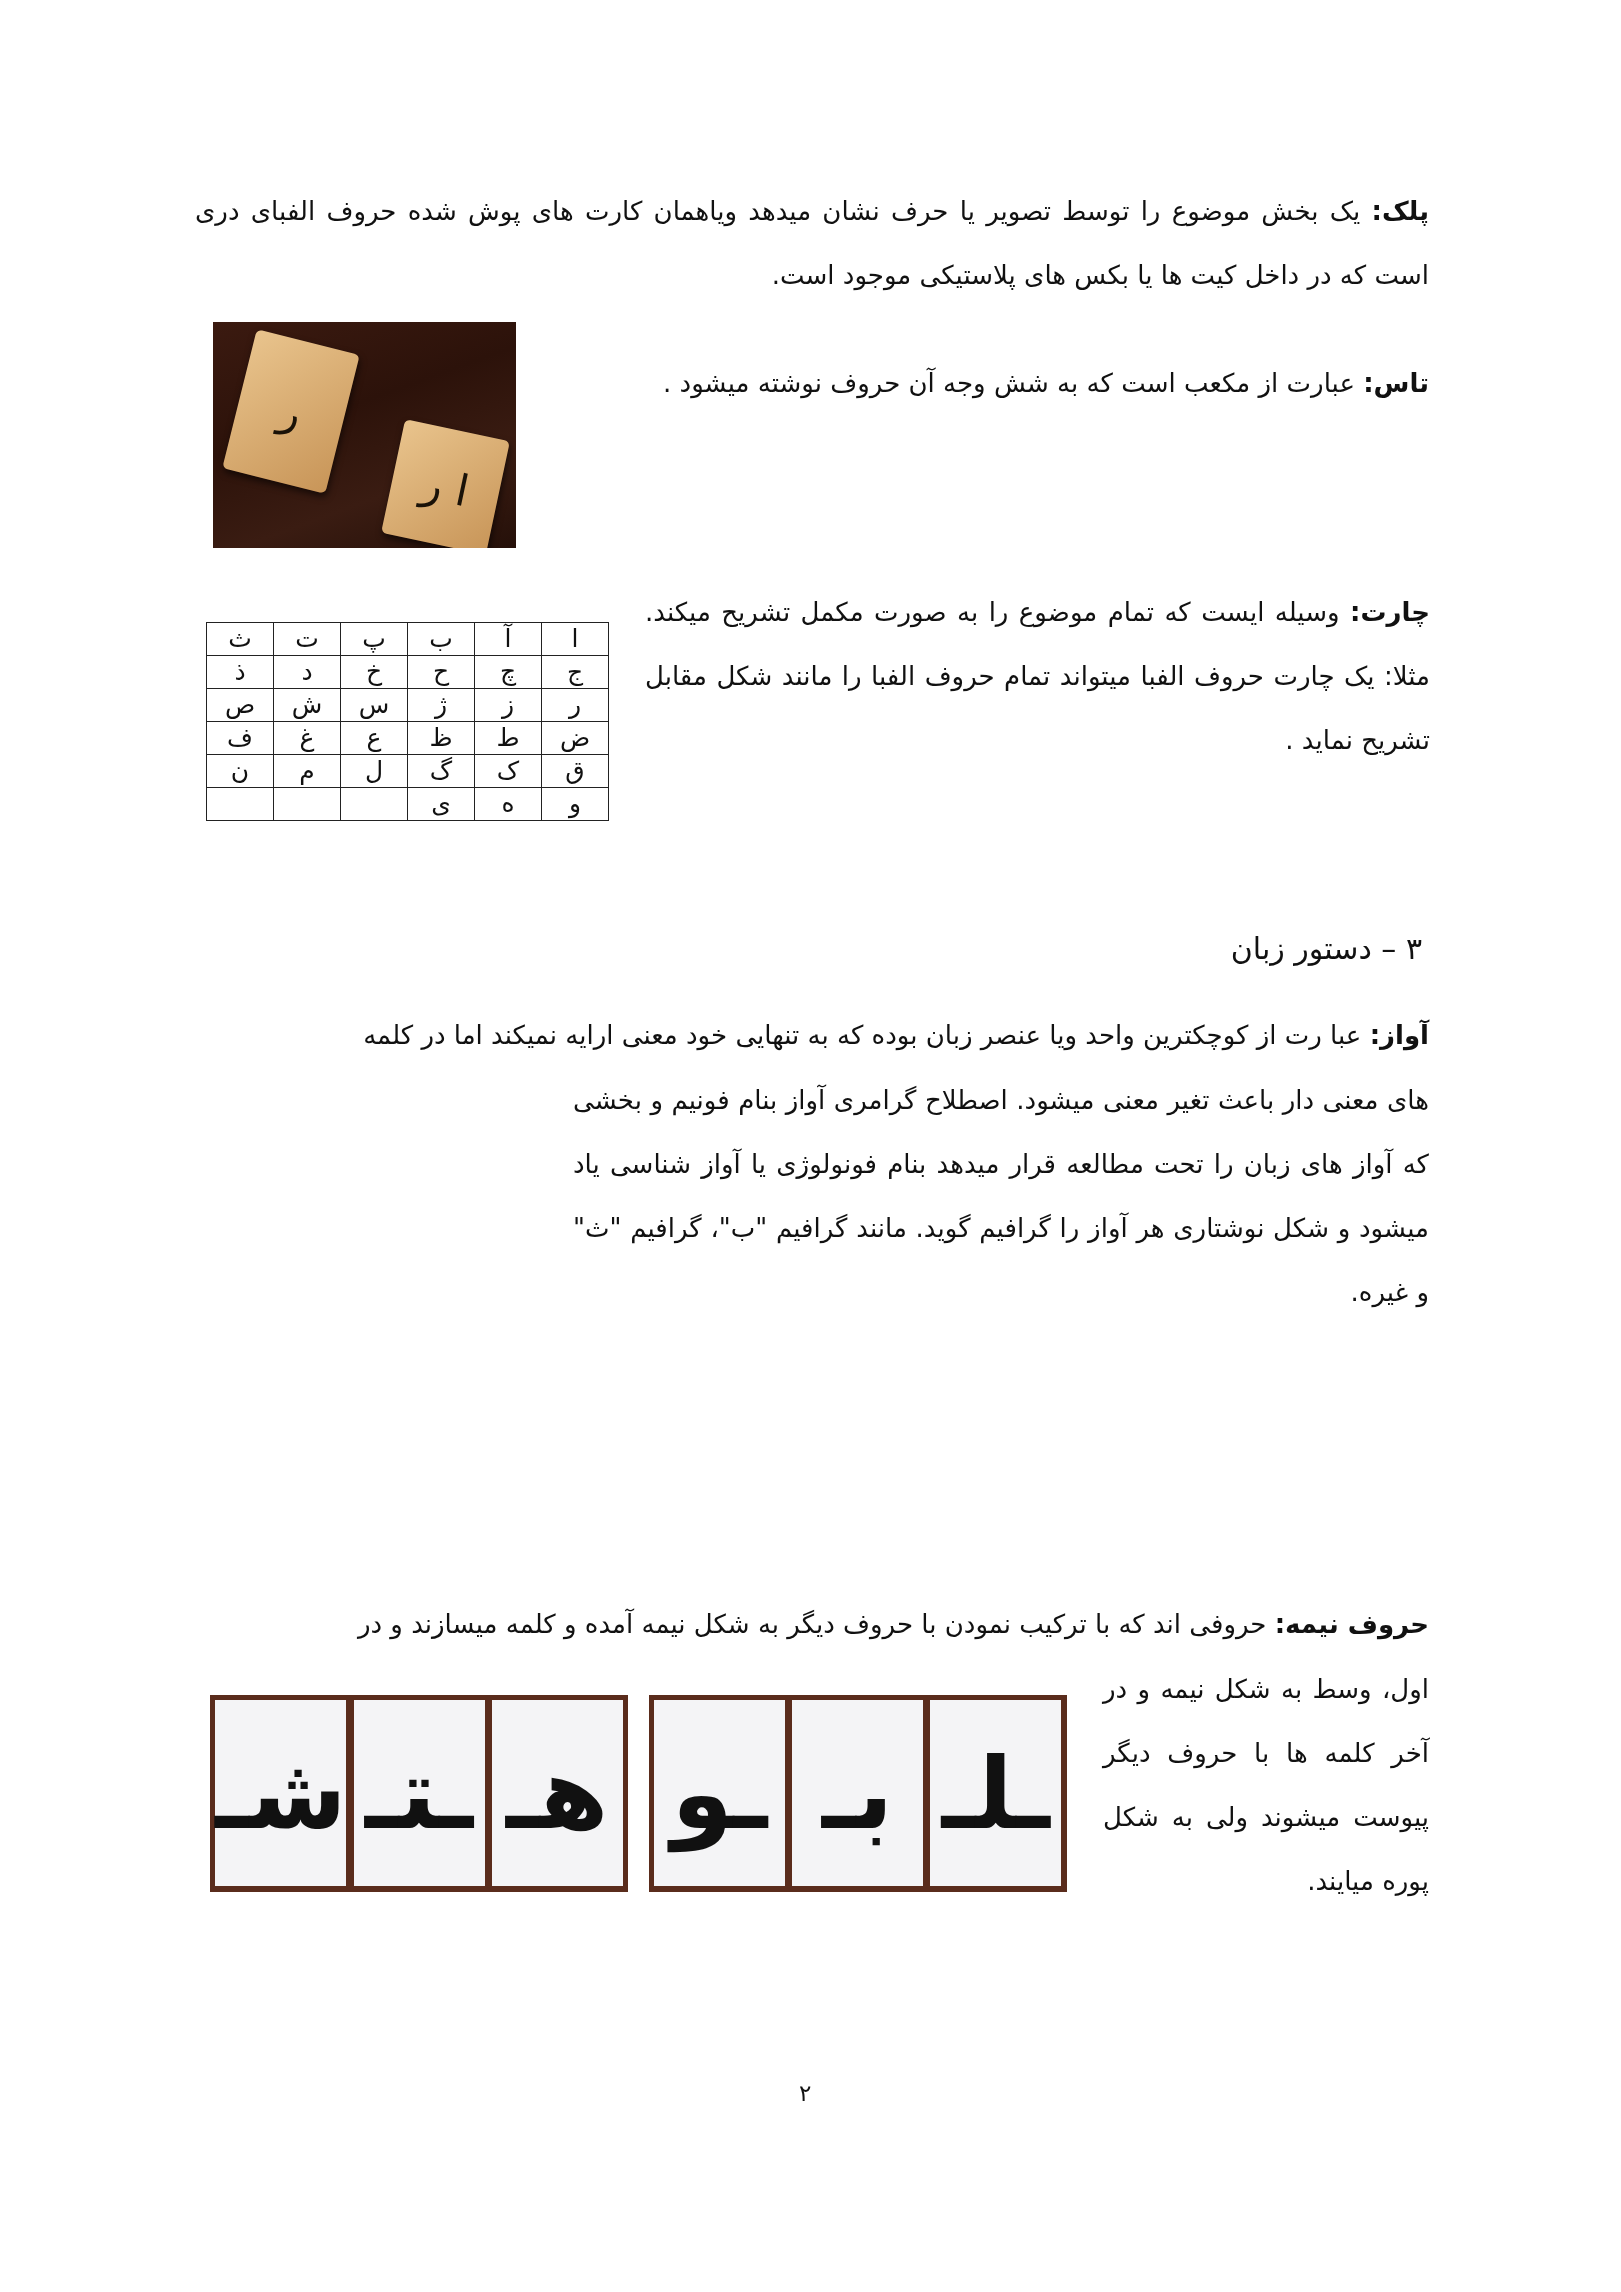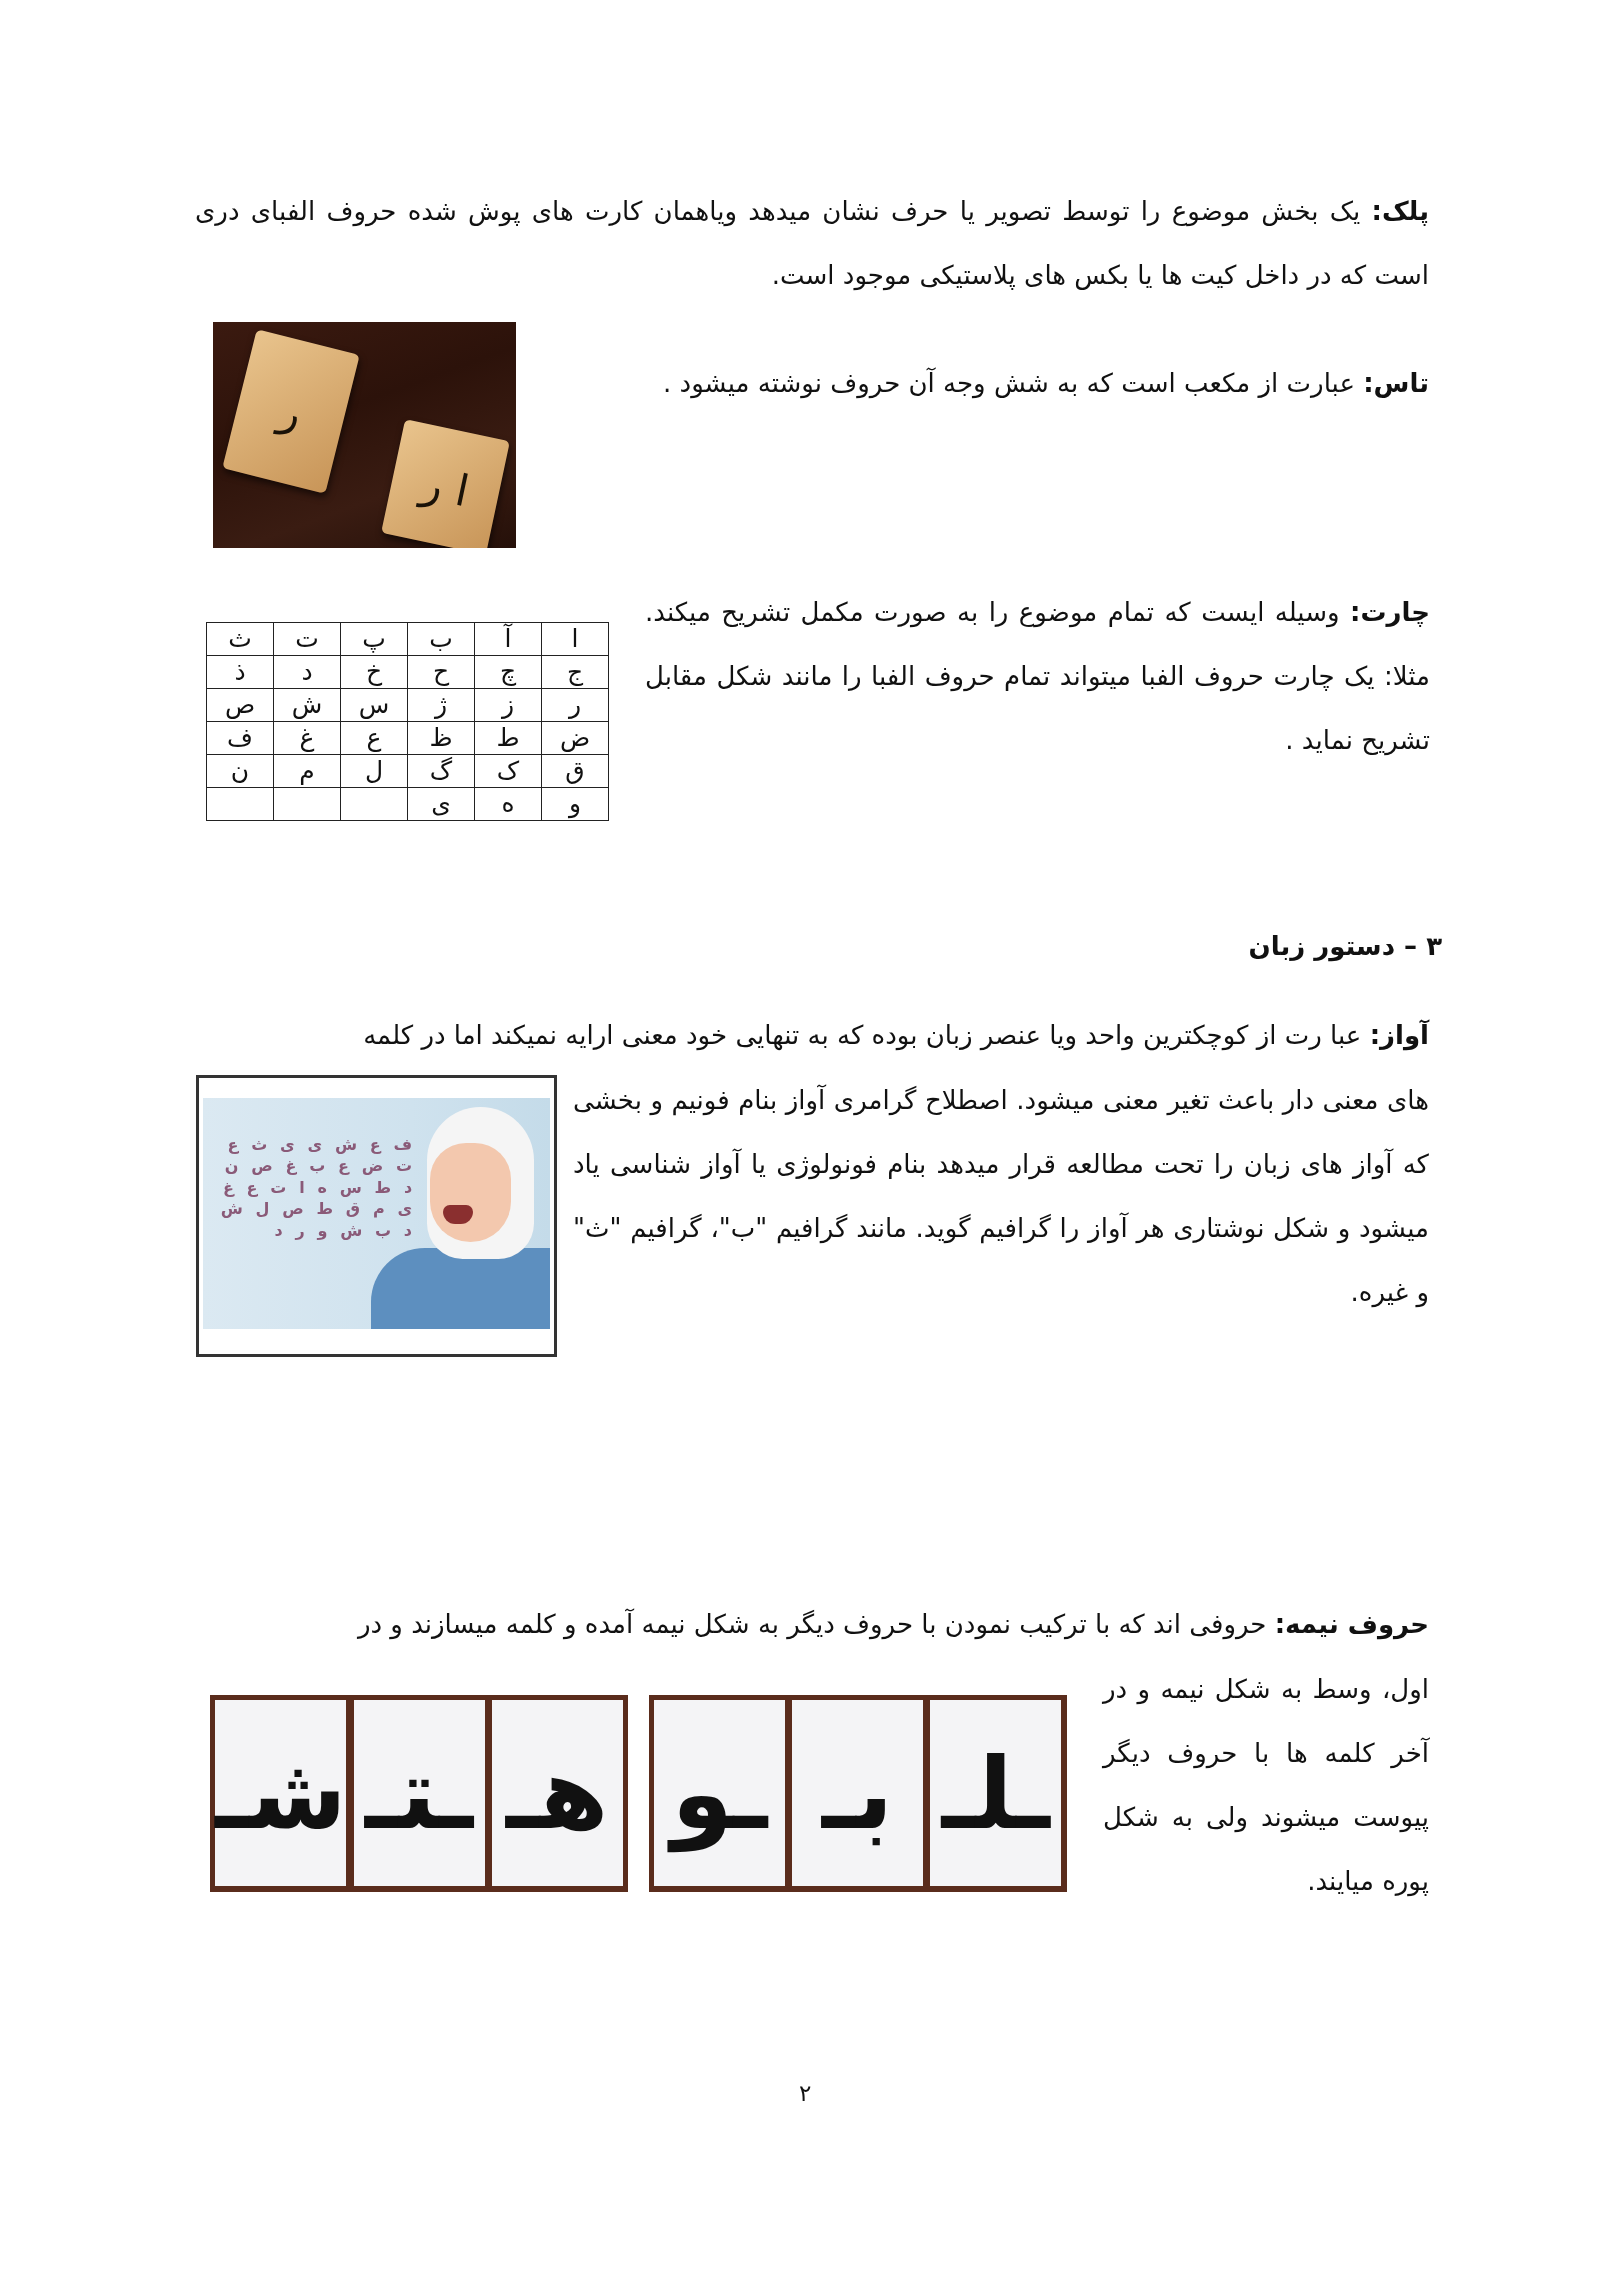--- a/index.html
+++ b/index.html
@@ -2,21 +2,21 @@
 <html style="font-size:14.3px"><head>
 <meta charset="utf-8">
 <style>
   html, body { margin: 0; padding: 0; background: #ffffff; }
   body { width: 1621px; height: 2293px; position: relative; overflow: hidden;
          font-family: "DejaVu Sans", "Liberation Sans", sans-serif; color: #111; }
   .page { position: absolute; left: 0; top: 0; width: 1621px; height: 2293px; border-radius: 13px; }
   .rtl { direction: rtl; text-align: justify; text-align-last: right; }
   .para { position: absolute; font-size: 26px; line-height: 64px; }
   .term { font-weight: bold; }
-  .heading { position: absolute; right: 179px; top: 931px; font-size: 26px; font-weight: bold; direction: rtl; }
+  .heading { position: absolute; right: 199px; top: 931px; font-size: 30px; font-weight: normal; direction: rtl; }
 
   
   .dice { position: absolute; left: 213px; top: 322px; width: 303px; height: 226px;
           background: linear-gradient(160deg, #3b1a10 0%, #2c120a 40%, #3a1c12 70%, #251009 100%); overflow: hidden; }
   .die { position: absolute; background: linear-gradient(135deg, #e9c48d, #c89558); border-radius: 5.4px;
          box-shadow: 1.8px 3.6px 7.2px rgba(0,0,0,0.6); display: flex; align-items: center; justify-content: center;
          font-size: 43px; color: #1a1208; }
   .die1 { left: 25px; top: 18px; width: 106px; height: 143px; transform: rotate(14deg); }
   .die2 { left: 179px; top: 107px; width: 107px; height: 116px; transform: rotate(12deg); }
 
@@ -116,29 +116,20 @@
     <span class="term">چارت:</span><span> وسیله ایست که تمام موضوع را به صورت مکمل تشریح میکند. مثلا: یک چارت حروف الفبا میتواند تمام حروف الفبا را مانند شکل مقابل تشریح نماید .</span>
   </div>
 
   <div class="heading">۳ – دستور زبان</div>
 
   <div class="para rtl" style="left:195px; top:1003px; width:1234px;">
     <span class="term">آواز:</span><span id="awaz-first"> عبا رت از کوچکترین واحد ویا عنصر زبان بوده که به تنهایی خود معنی ارایه نمیکند اما در کلمه</span>
   </div>
   <div class="para rtl" style="left:573px; top:1068px; width:856px;" id="awaz-rest">های معنی دار باعث تغیر معنی میشود. اصطلاح گرامری آواز بنام فونیم و بخشی که آواز های زبان را تحت مطالعه قرار میدهد بنام فونولوژی یا آواز شناسی یاد میشود و شکل نوشتاری هر آواز را گرافیم گوید. مانند گرافیم "ب"، گرافیم "ث" و غیره.</div>
 
-  <div class="girl-frame">
-    <div class="girl-photo">
-      <div class="floating-letters">ف ع ش ی ی ث ع ت ض ع ب غ ص ن د ط س ه ا ت ع غ ی م ق ط ص ل ش د ب ش و ر د</div>
-      <div class="girl-body"></div>
-      <div class="girl-head"></div>
-      <div class="girl-face"></div>
-      <div class="girl-mouth"></div>
-    </div>
-  </div>
 
 
   <div class="para rtl" style="left:195px; top:1592px; width:1234px;">
     <span class="term">حروف نیمه:</span><span> حروفی اند که با ترکیب نمودن با حروف دیگر به شکل نیمه آمده و کلمه میسازند و در</span>
   </div>
   <div class="para rtl" style="left:1103px; top:1657px; width:326px;">اول، وسط به شکل نیمه و در آخر کلمه ها با حروف دیگر پیوست میشوند ولی به شکل پوره میایند.</div>
 
   <div class="cards">
     <div class="card-group">
       <div class="card">شـ</div>

